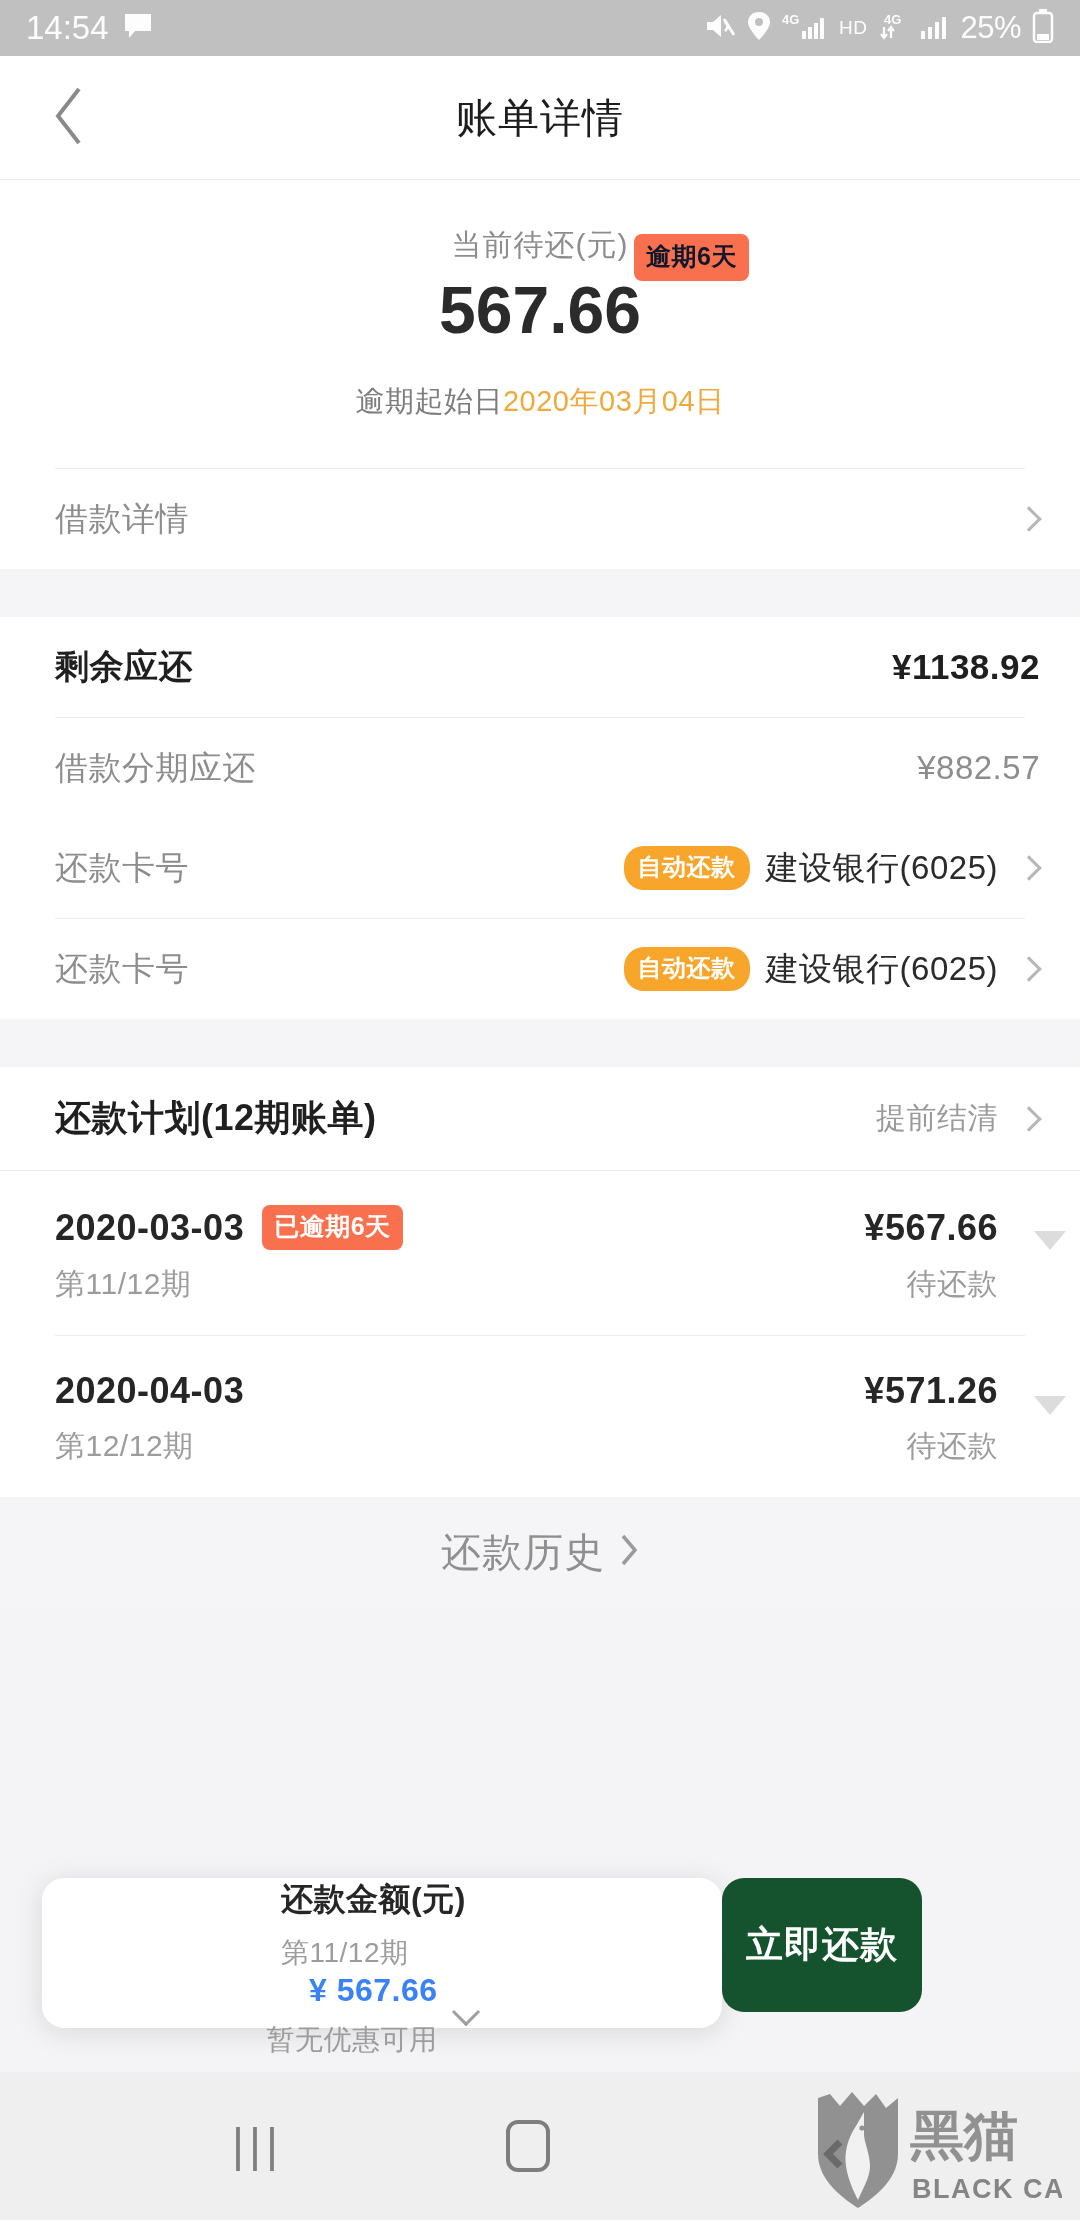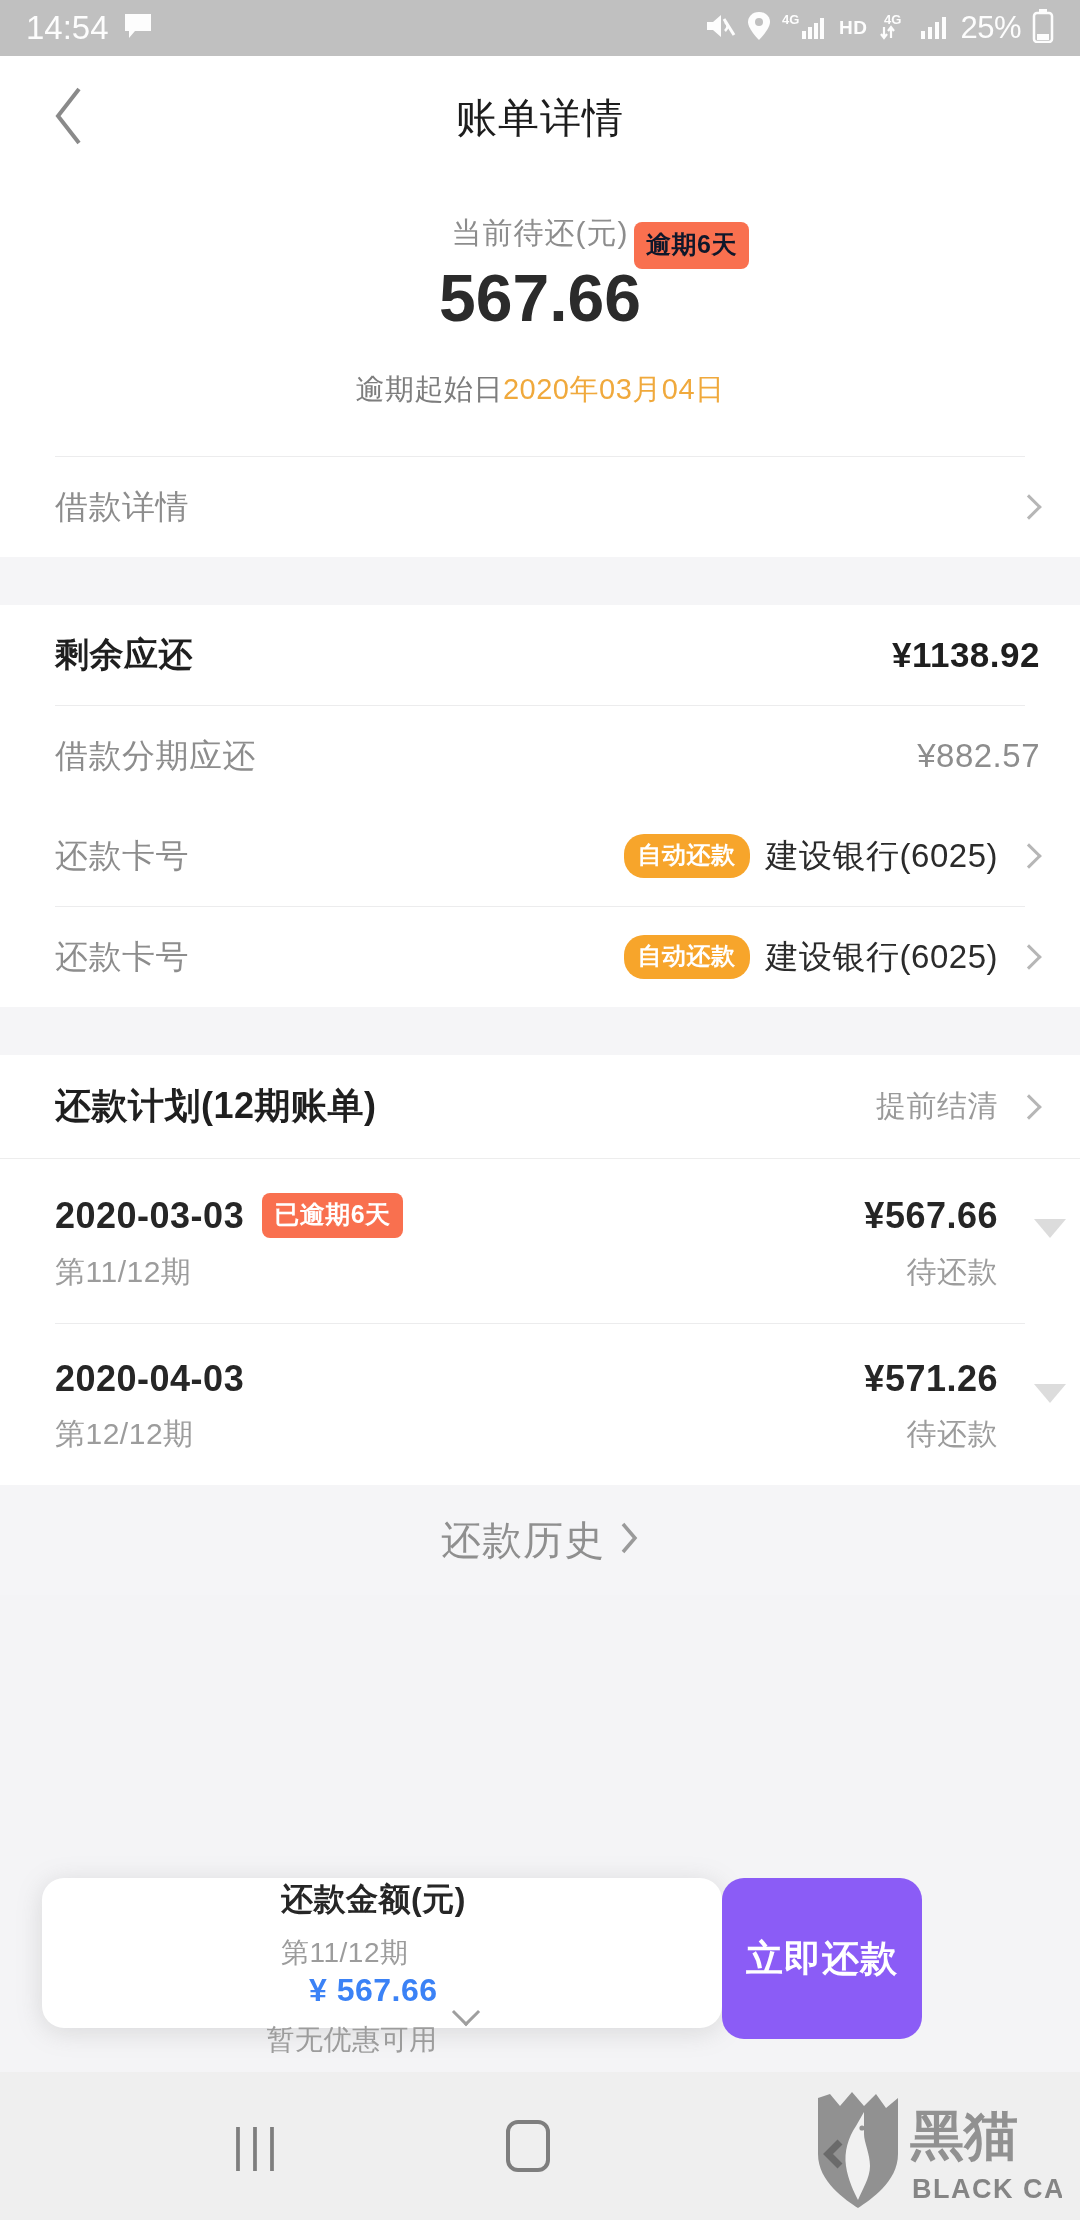--- a/index.html
+++ b/index.html
@@ -40,21 +40,21 @@
   }
   .sb-left { display: flex; align-items: center; gap: 14px; }
   .sb-right {
     margin-left: auto;
     display: flex;
     align-items: center;
     gap: 11px;
   }
   .sb-ico { display: block; }
   .sb-battpct { font-size: 31px; color: #fdfdfd; letter-spacing: -0.5px; }
-  .sb-hd { font-size: 19px; color: #fdfdfd; font-weight: 700; letter-spacing: 0.5px; }
+  .sb-hd { font-size: 19px; color: #fdfdfd; font-weight: 400; letter-spacing: 0.5px; }
 
   
   .titlebar {
     position: absolute;
     top: 56px; left: 0;
     width: 1080px; height: 124px;
     background: #ffffff;
     border-bottom: 1px solid #ececec;
   }
   .back-btn {
@@ -69,21 +69,21 @@
     width: 1080px; height: 124px;
     display: flex; align-items: center; justify-content: center;
     font-size: 41px;
     color: #1d1d1d;
     letter-spacing: 1px;
   }
 
   
   .content {
     position: absolute;
-    top: 168px; left: 0;
+    top: 180px; left: 0;
     width: 1080px;
     height: 2040px;
     background: #f4f4f6;
   }
 
   .card { background: #ffffff; width: 1080px; }
   .gap { height: 48px; background: #f5f5f7; width: 1080px; }
 
   
   .hero { padding-top: 44px; padding-bottom: 46px; text-align: center; }
@@ -282,22 +282,22 @@
     border-right: 3px solid #9f9f9f;
     border-bottom: 3px solid #9f9f9f;
     transform: rotate(45deg);
     margin-top: -8px;
   }
   .pay-btn {
     position: absolute;
     left: 680px;
     top: 0;
     width: 200px;
-    height: 161px;
-    background: #8b5cf6;
+    height: 134px;
+    background: #14532d;
     border-radius: 22px;
     display: flex;
     align-items: center;
     justify-content: center;
     color: #ffffff;
     font-size: 37px;
     font-weight: 700;
     letter-spacing: 1px;
   }
 

